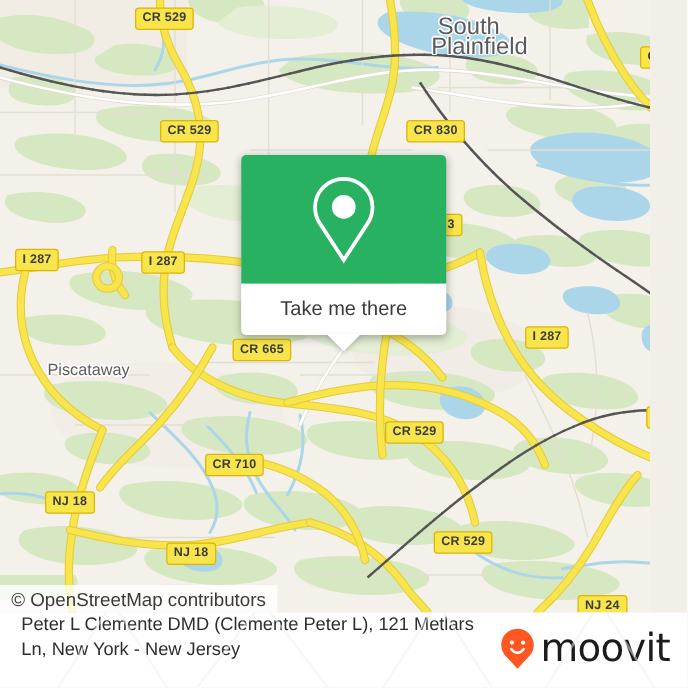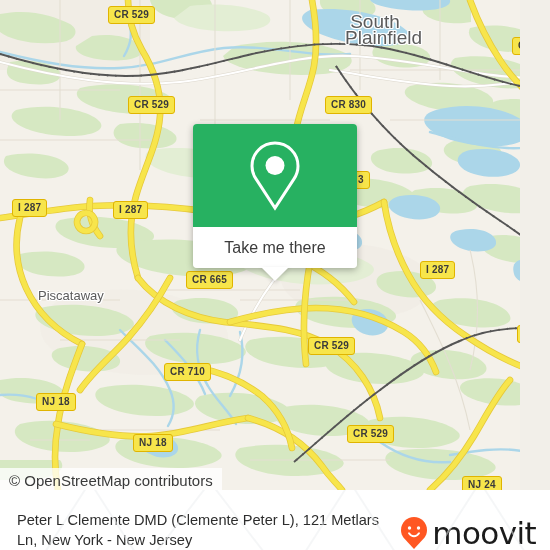--- a/index.html
+++ b/index.html
@@ -136,21 +136,21 @@
 
   
   #footer {
     position: absolute;
     left: 0;
     top: 490px;
     width: 550px;
     height: 60px;
     background: #ffffff;
     display: flex;
-    align-items: flex-end;
+    align-items: flex-start;
     box-sizing: border-box;
     padding: 0 14px 0 17px;
     overflow: hidden;
   }
   #footer-caption {
     flex: 1 1 auto;
     color: #2d2d2d;
     font-size: 14.6px;
     line-height: 20px;
     font-family: "Liberation Sans", sans-serif;

